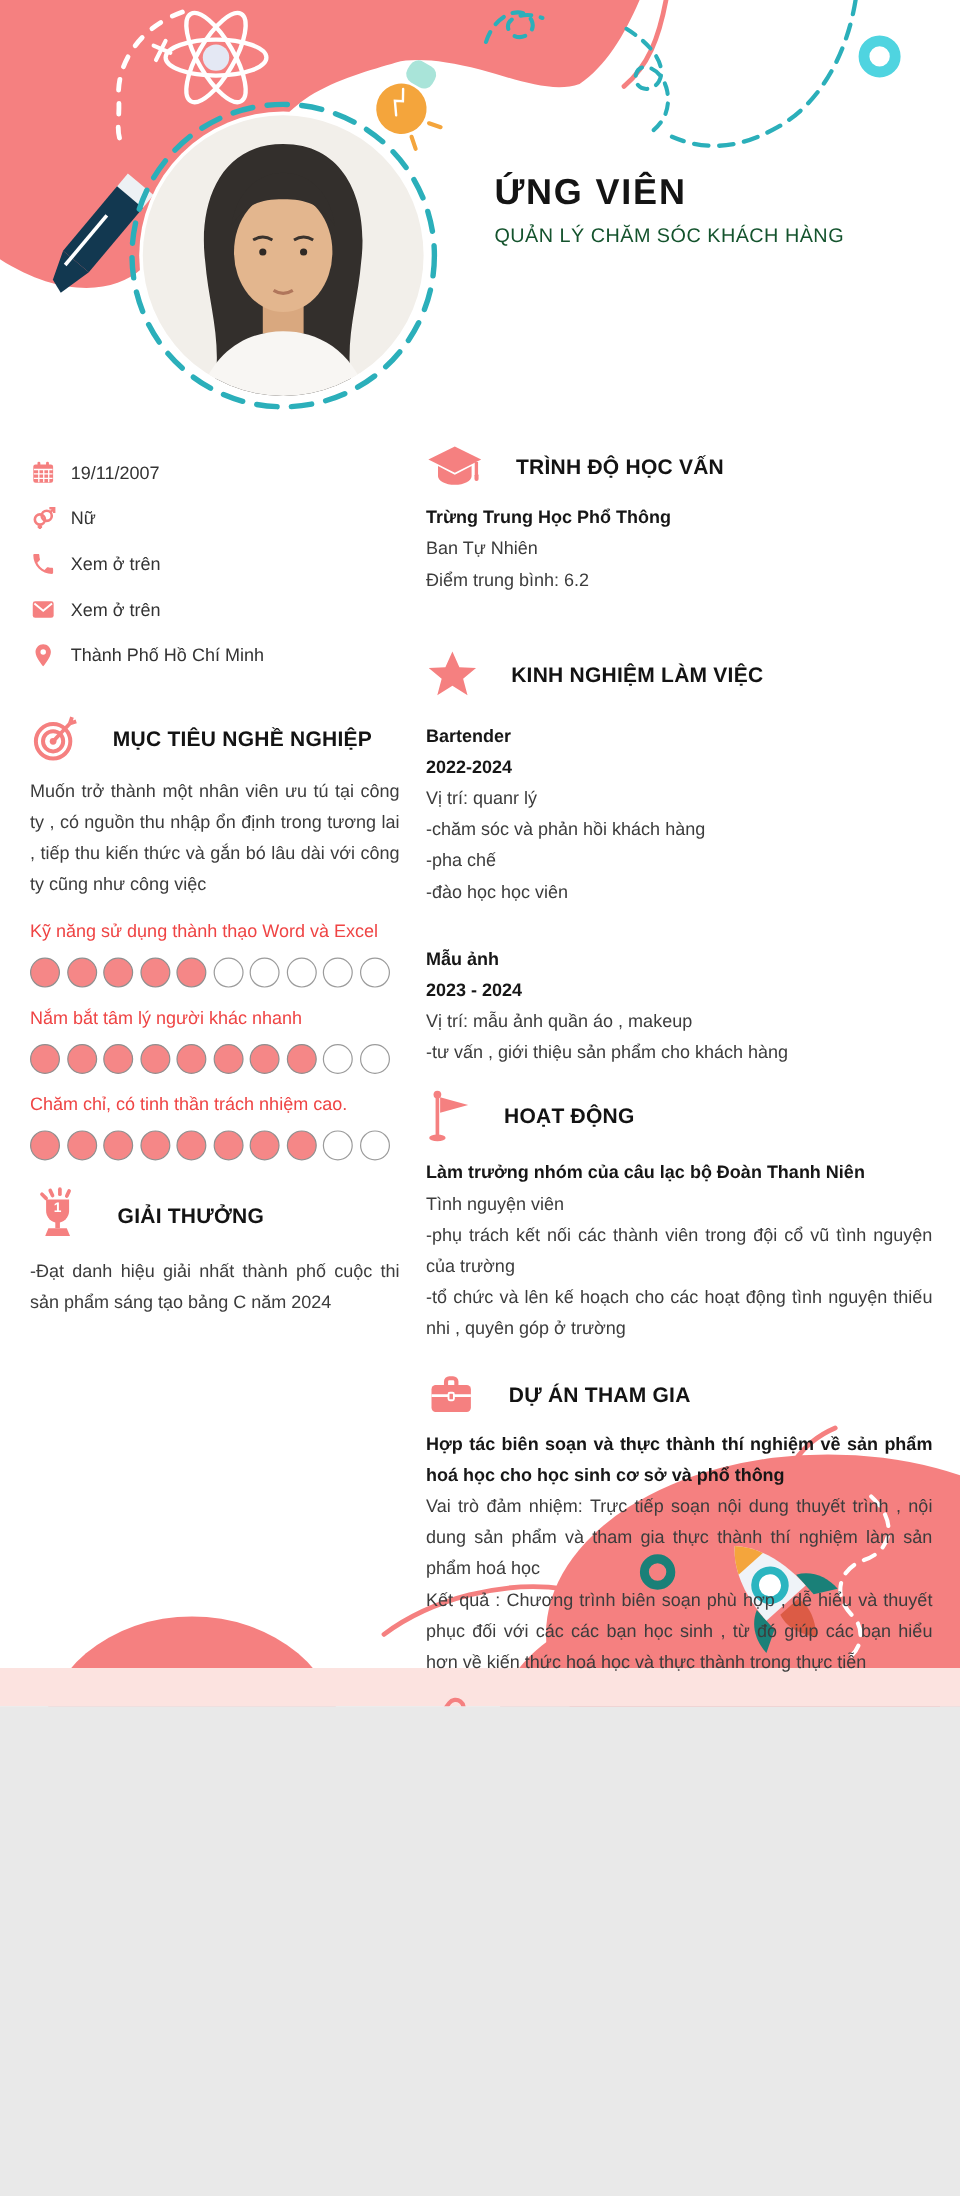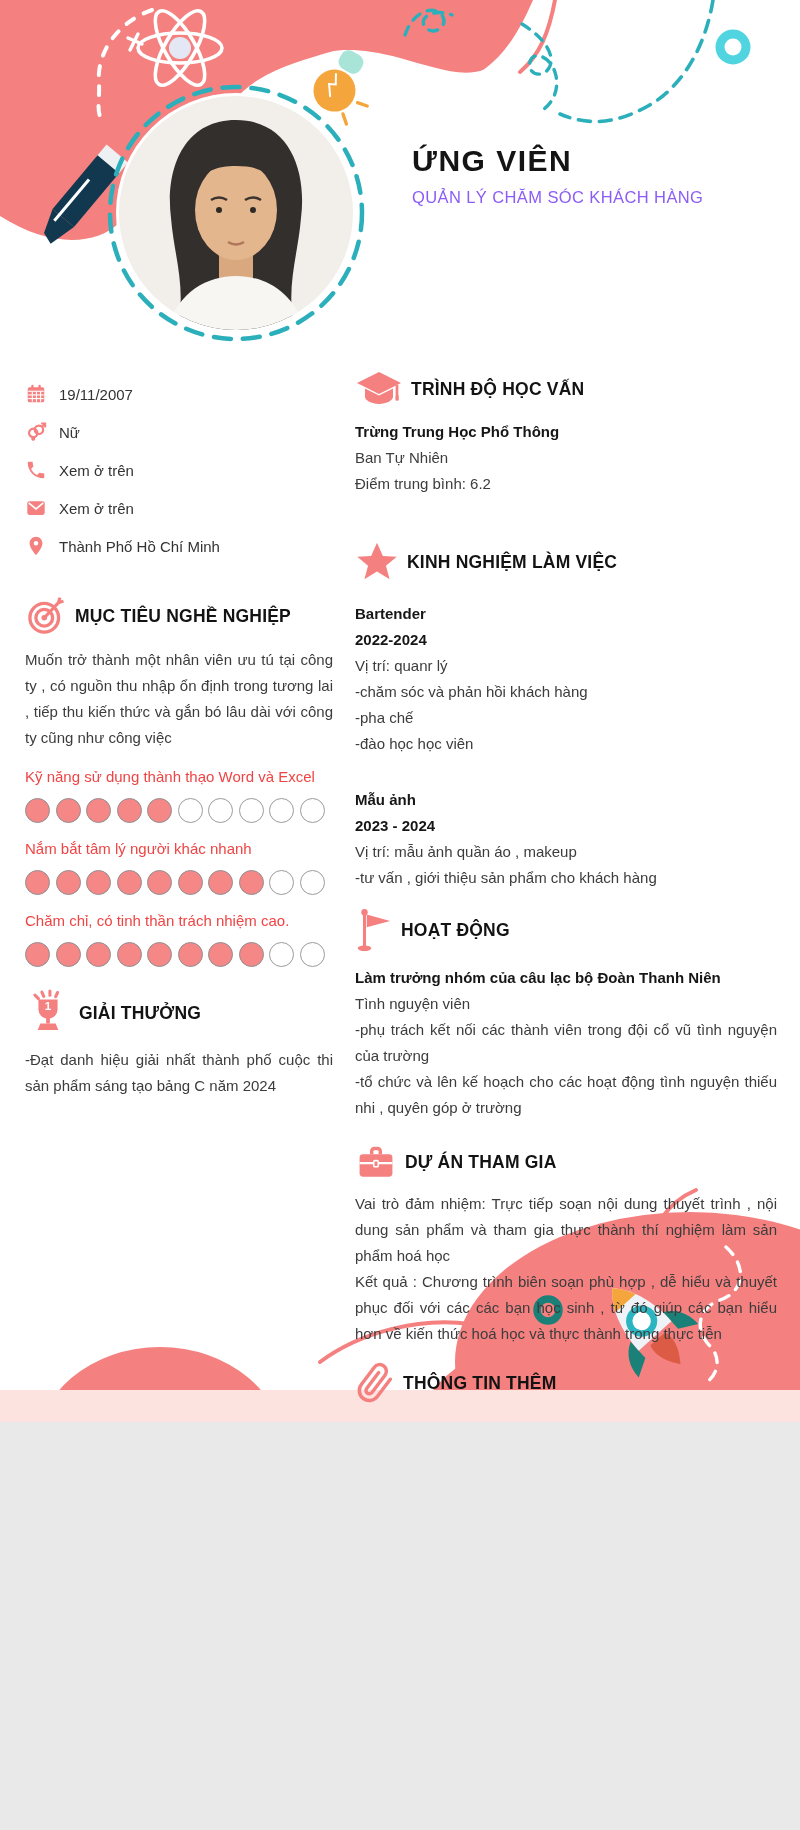--- a/index.html
+++ b/index.html
@@ -4,27 +4,27 @@
 <style>
   html,body{margin:0;padding:0;background:#e9e9e9;}
   .page{position:relative;width:800px;height:1422px;background:#ffffff;overflow:hidden;
         font-family:"Liberation Sans", sans-serif;margin:0 auto;}
   svg{display:block;}
   .deco-top{position:absolute;left:0;top:0;z-index:1;}
   .deco-bottom{position:absolute;left:0;bottom:0;z-index:1;}
   .photo-wrap{position:absolute;left:107px;top:84px;width:258px;height:258px;z-index:3;}
   .title-block{position:absolute;left:412px;top:144px;z-index:3;}
   .title-block h1{margin:0;font-size:30px;font-weight:bold;letter-spacing:1.5px;color:#141414;}
-  .title-block .subtitle{margin-top:10px;font-size:16.5px;letter-spacing:.4px;color:#8b5cf6;}
+  .title-block .subtitle{margin-top:10px;font-size:16.5px;letter-spacing:.4px;color:#14532d;}
   .left-col{position:absolute;left:25px;top:375px;width:308px;z-index:3;}
   .right-col{position:absolute;left:355px;top:370px;width:422px;z-index:3;}
   .info-row{display:flex;align-items:center;gap:12px;height:38px;}
   .info-row .ic{width:22px;height:22px;flex:0 0 22px;}
   .info-row .txt{font-size:15px;color:#333;}
-  .section-head{display:flex;align-items:center;gap:8px;}
+  .section-head{display:flex;align-items:center;gap:27px;}
   .section-head .sec-icon{flex:0 0 auto;display:flex;align-items:center;justify-content:center;}
   .section-head .label{font-size:17.5px;font-weight:bold;color:#131313;letter-spacing:.2px;}
   .body-text{font-size:15px;line-height:26px;color:#3c3c3c;text-align:justify;margin:0;}
   .plain{text-align:left;}
   .bold{font-weight:bold;color:#161616;}
   .skill-label{font-size:15px;color:#ef4444;margin-top:13px;line-height:26px;}
   .dots{display:flex;gap:5.5px;margin-top:8px;}
   .dot{width:25px;height:25px;border-radius:50%;background:#fff;border:1.6px solid #9b9b9b;box-sizing:border-box;}
   .dot.filled{background:#F58787;border-color:#8f8f8f;}
   .mt-obj-h{margin-top:30px;} .mt-obj-p{margin-top:10px;}
@@ -299,20 +299,21 @@
         <svg width="42" height="38" viewBox="0 0 24 22">
           <path d="M9.5 6.5 V4.8 A1.6 1.6 0 0 1 11.1 3.2 h1.8 A1.6 1.6 0 0 1 14.5 4.8 V6.5" stroke="#F58080" stroke-width="2" fill="none"></path>
           <rect x="2.5" y="6.5" width="19" height="13" rx="2" fill="#F58080"></rect>
           <line x1="2.5" y1="11.6" x2="21.5" y2="11.6" stroke="#ffffff" stroke-width="1.3"></line>
           <rect x="10.7" y="10.2" width="2.6" height="3.6" rx="0.7" fill="#F58080" stroke="#ffffff" stroke-width="0.9"></rect>
         </svg>
       </span>
       <span class="label">DỰ ÁN THAM GIA</span>
     </div>
     <div class="mt-prj-b">
+      <p class="body-text bold">Hợp tác biên soạn và thực thành thí nghiệm về sản phẩm hoá học cho học sinh cơ sở và phổ thông</p>
       <p class="body-text">Vai trò đảm nhiệm: Trực tiếp soạn nội dung thuyết trình , nội dung sản phẩm và tham gia thực thành thí nghiệm làm sản phẩm hoá học</p>
       <p class="body-text">Kết quả : Chương trình biên soạn phù hợp , dễ hiểu và thuyết phục đối với các các bạn học sinh , từ đó giúp các bạn hiểu hơn về kiến thức hoá học và thực thành trong thực tiễn</p>
     </div>
 
     <div class="section-head mt-more-h">
       <span class="sec-icon">
         <svg width="40" height="40" viewBox="0 0 24 24" fill="none" stroke="#F58080" transform="rotate(-8)">
           <path stroke-width="2.1" stroke-linecap="round" d="M21.44 11.05l-9.19 9.19a6 6 0 0 1-8.49-8.49l9.19-9.19a4 4 0 0 1 5.66 5.66l-9.2 9.19a2 2 0 0 1-2.83-2.83l8.49-8.48"></path>
         </svg>
       </span>

